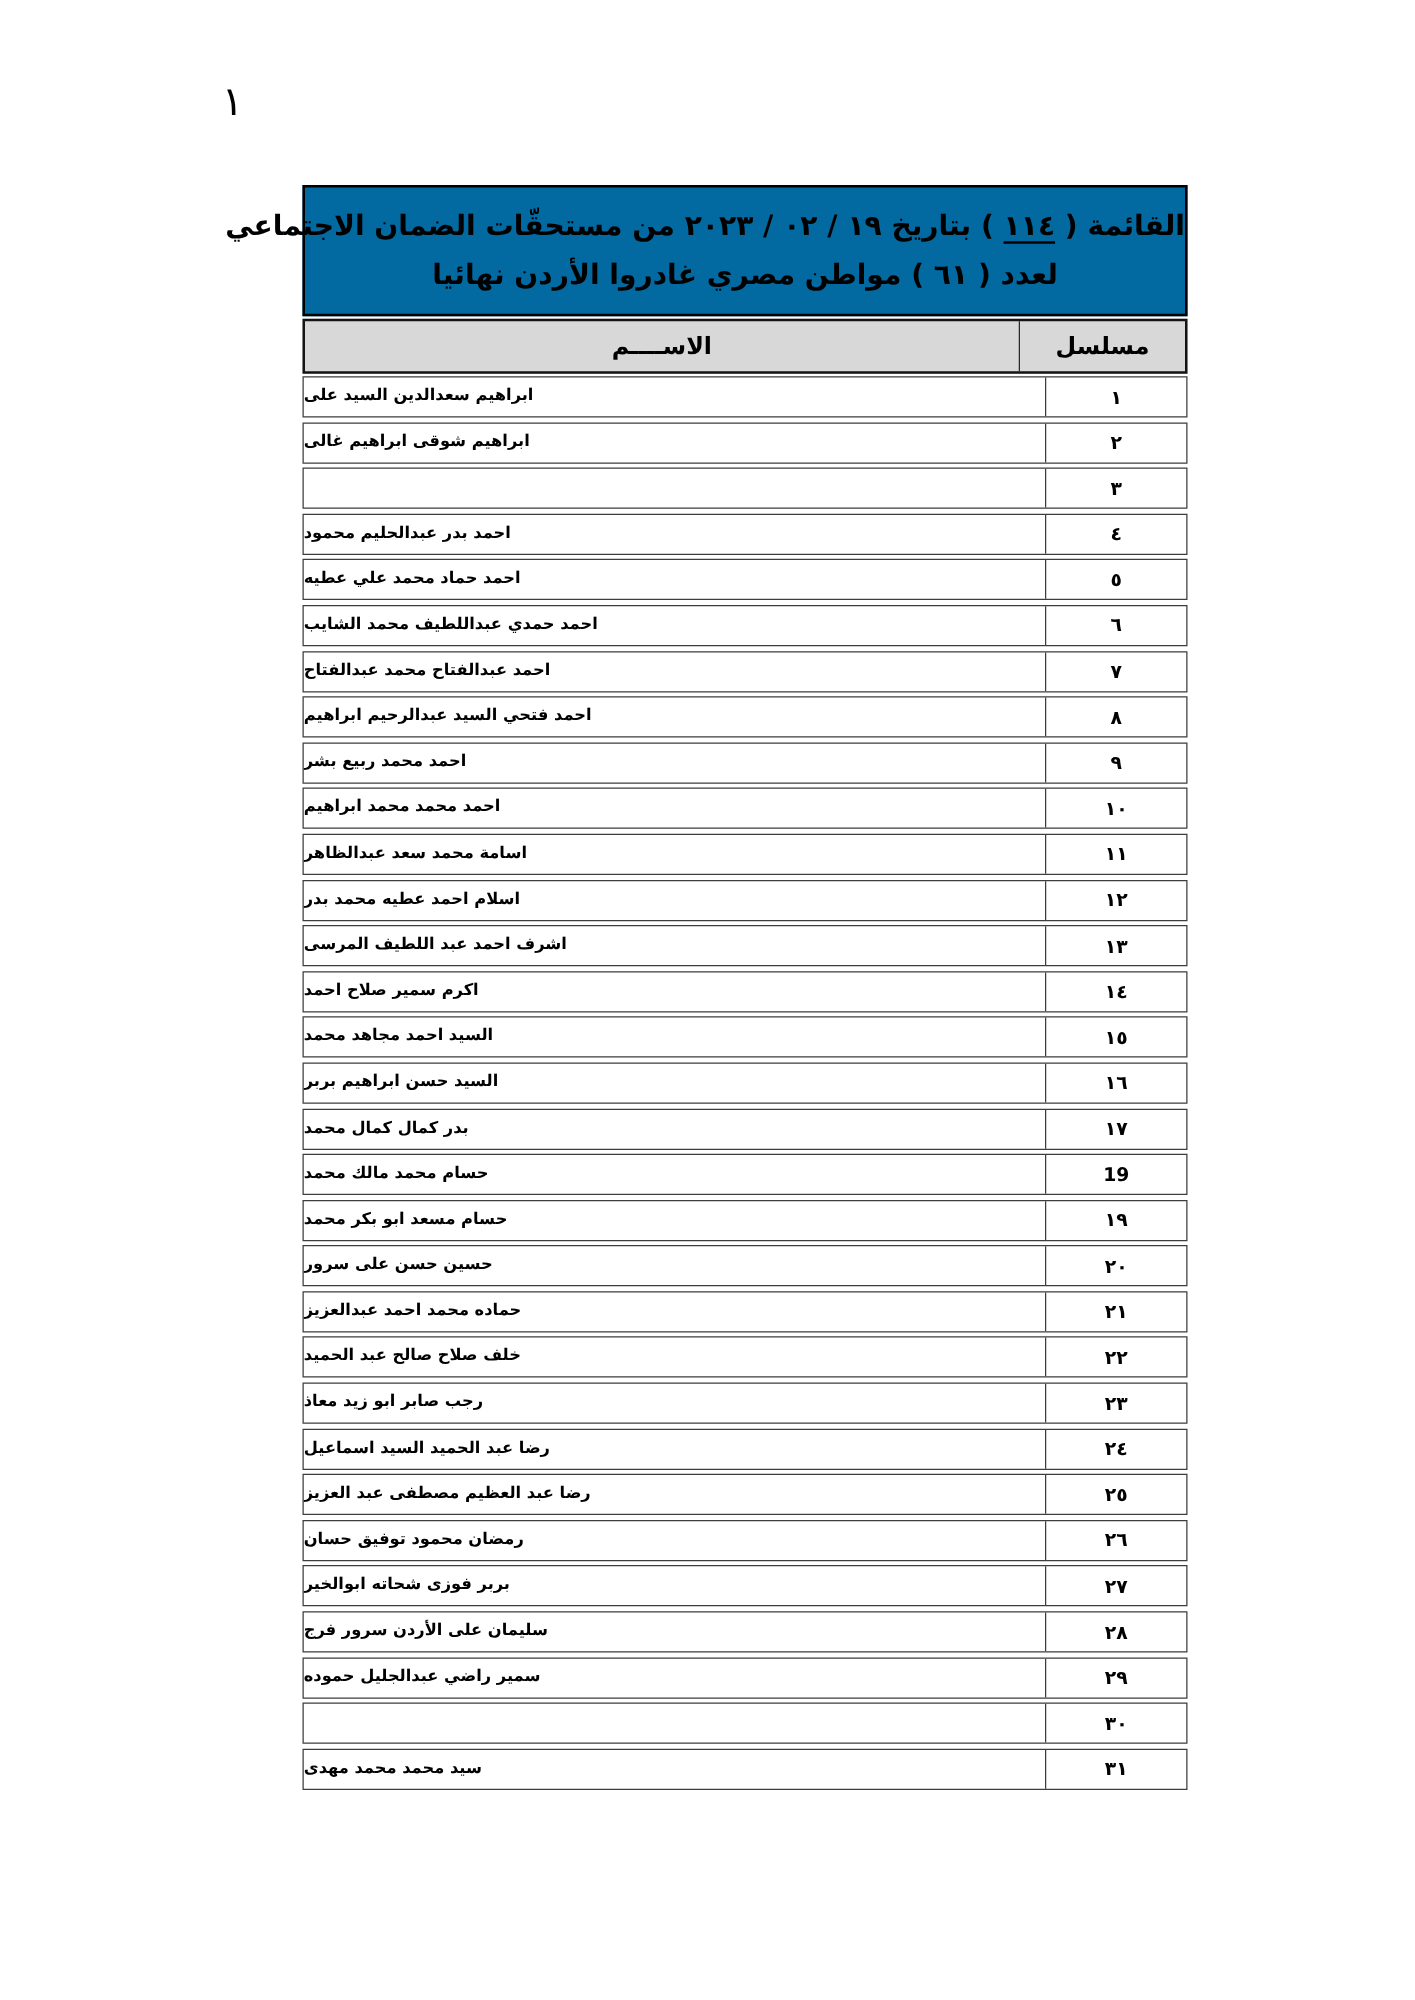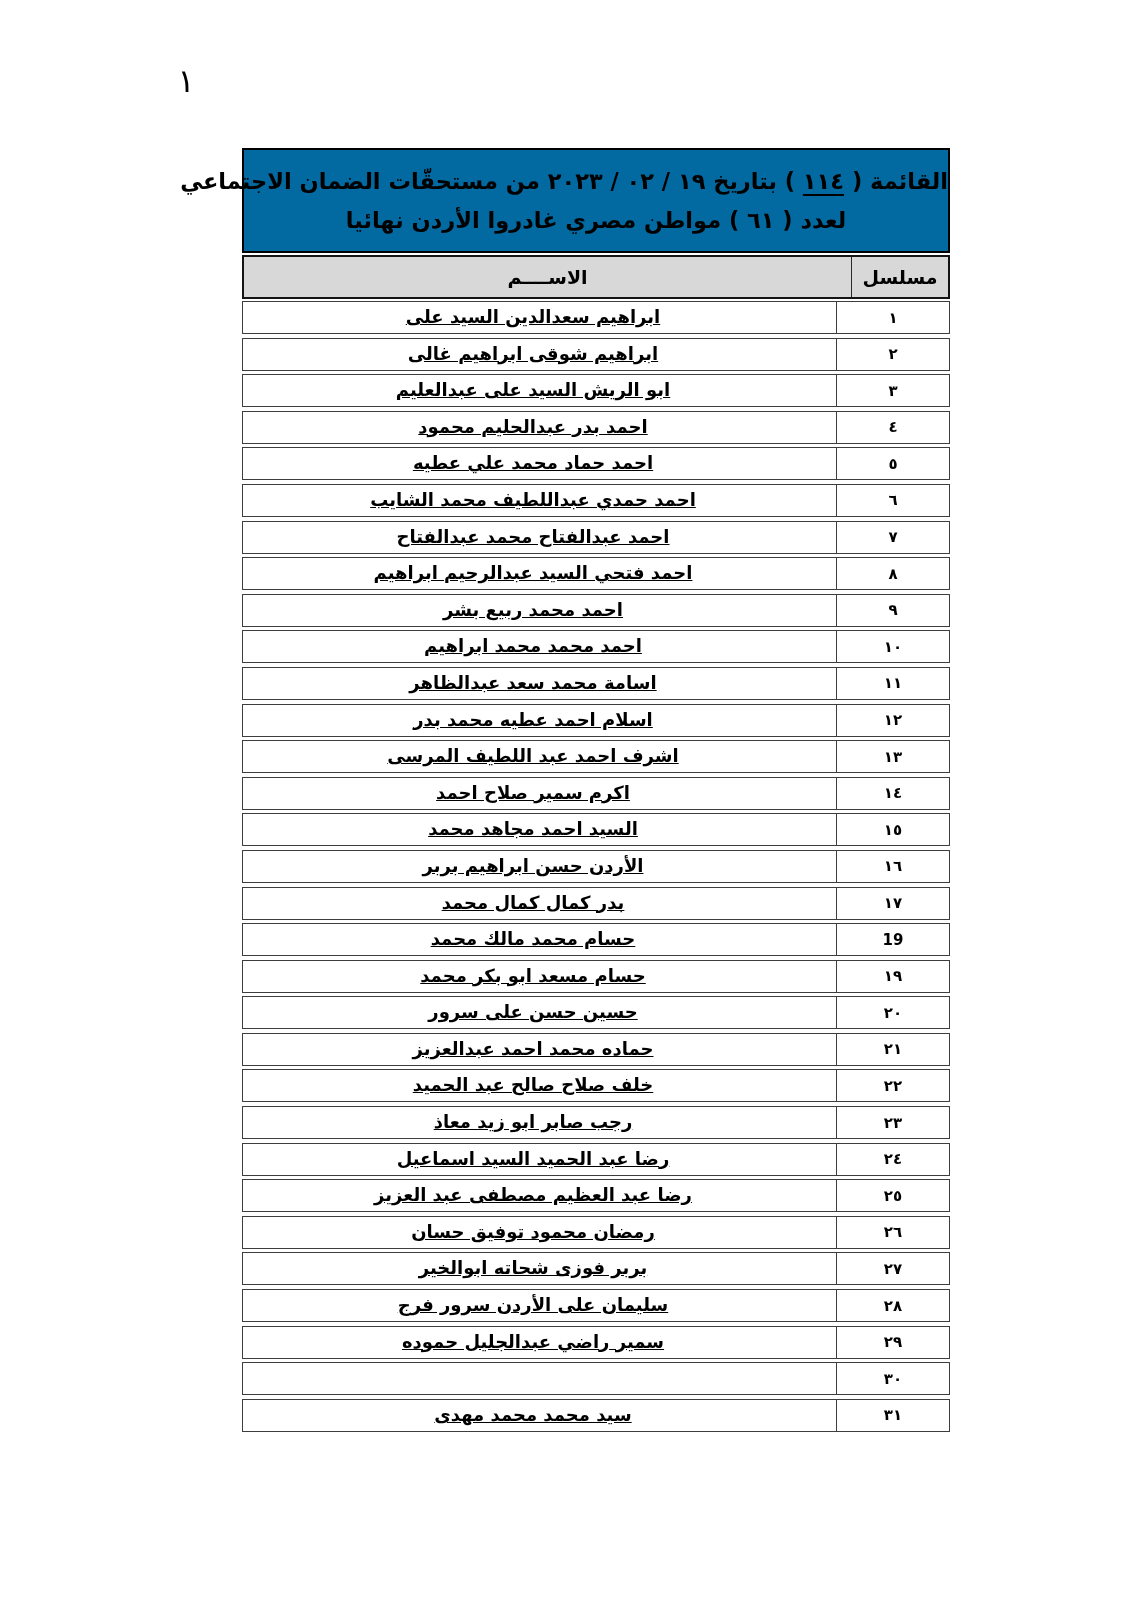--- a/index.html
+++ b/index.html
@@ -55,21 +55,21 @@
     top: 255px;
     width: 708px;
     height: 44px;
     border: 2px solid #141414;
     background: #d8d8d8;
     display: flex;
     font-weight: bold;
     font-size: 19px;
   }
   .thead .hserial {
-    width: 97px;
+    width: 133px;
     border-left: 1.5px solid #2a2a2a;
     display: flex;
     align-items: center;
     justify-content: center;
   }
   .thead .hname {
     flex: 1;
     display: flex;
     align-items: center;
     justify-content: center;
@@ -95,27 +95,26 @@
     border-left: 1.5px solid #3d3d3d;
     display: flex;
     align-items: center;
     justify-content: center;
     font-weight: bold;
     font-size: 15px;
   }
   .cell-name {
     flex: 1;
     font-weight: bold;
-    font-size: 18px;
+    font-size: 13px;
     line-height: 30px;
-    text-align: center;
+    text-align: left;
     padding-right: 13px;
     white-space: nowrap;
     overflow: hidden;
-    text-decoration: underline;
   }
 </style>
 </head>
 <body>
 
 <div class="page">
 
   <div class="page-number">١</div>
 
   <div class="title-box">
@@ -134,21 +133,20 @@
     <div class="cell-name">ابراهيم سعدالدين السيد على</div>
   </div>
 
   <div class="row">
     <div class="cell-serial">٢</div>
     <div class="cell-name">ابراهيم شوقى ابراهيم غالى</div>
   </div>
 
   <div class="row">
     <div class="cell-serial">٣</div>
-    <div class="cell-name">ابو الريش السيد على عبدالعليم</div>
   </div>
 
   <div class="row">
     <div class="cell-serial">٤</div>
     <div class="cell-name">احمد بدر عبدالحليم محمود</div>
   </div>
 
   <div class="row">
     <div class="cell-serial">٥</div>
     <div class="cell-name">احمد حماد محمد علي عطيه</div>
@@ -199,21 +197,21 @@
     <div class="cell-name">اكرم سمير صلاح احمد</div>
   </div>
 
   <div class="row">
     <div class="cell-serial">١٥</div>
     <div class="cell-name">السيد احمد مجاهد محمد</div>
   </div>
 
   <div class="row">
     <div class="cell-serial">١٦</div>
-    <div class="cell-name">الأردن حسن ابراهيم بربر</div>
+    <div class="cell-name">السيد حسن ابراهيم بربر</div>
   </div>
 
   <div class="row">
     <div class="cell-serial">١٧</div>
     <div class="cell-name">بدر كمال كمال محمد</div>
   </div>
 
   <div class="row">
     <div class="cell-serial">19</div>
     <div class="cell-name">حسام محمد مالك محمد</div>

